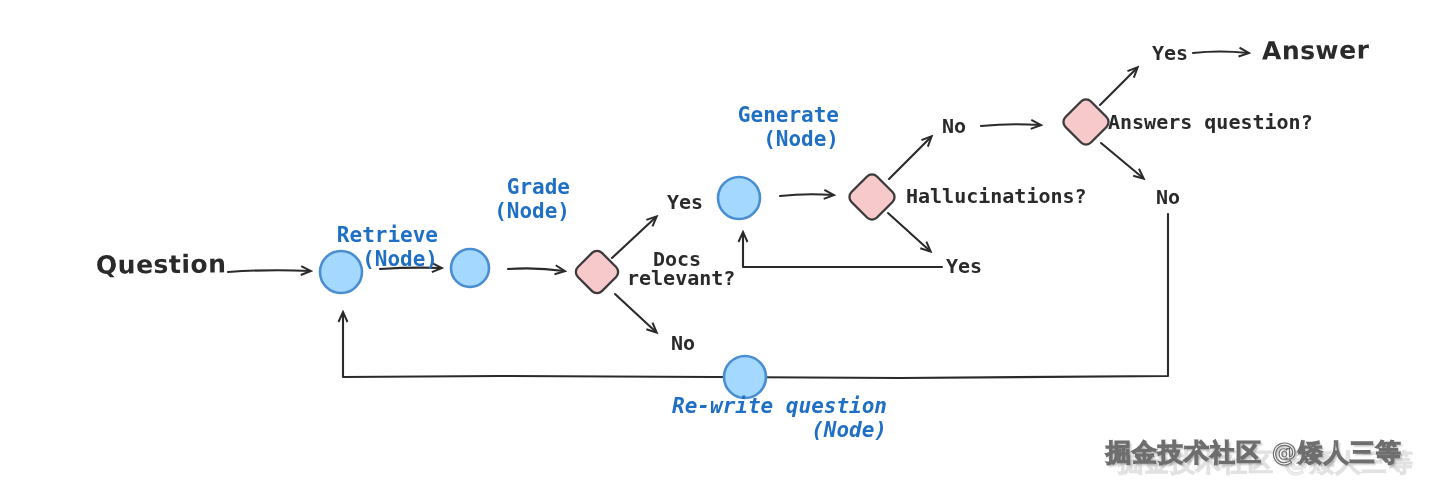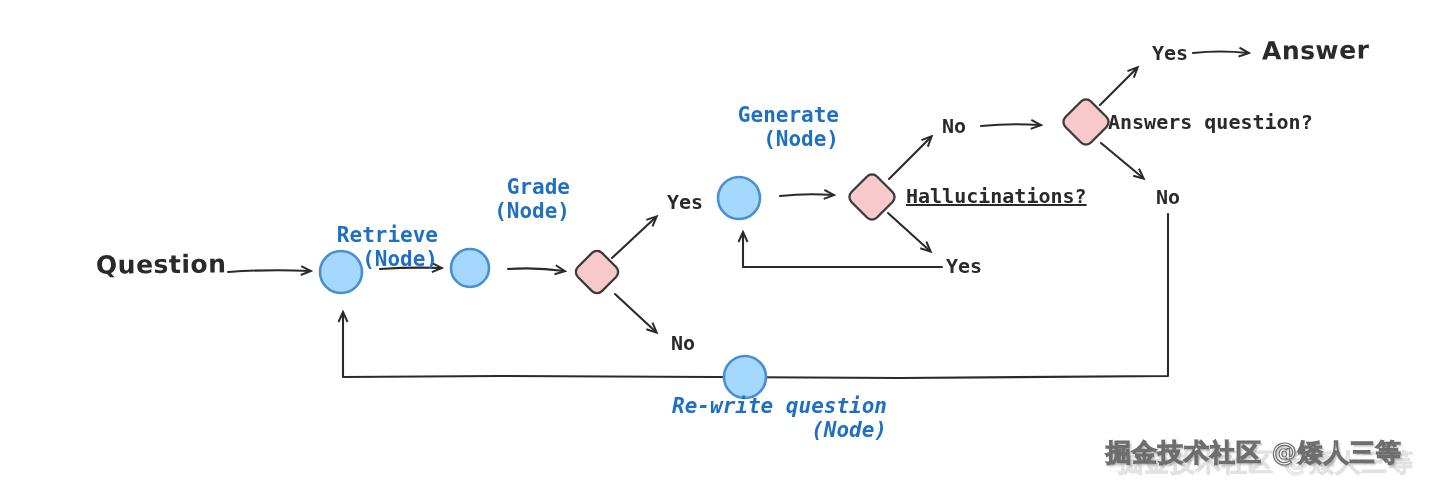--- a/index.html
+++ b/index.html
@@ -88,21 +88,23 @@
 
   <div class="label blue-label" style="left:238px; top:175px; width:200px;margin-top:48px;">Retrieve
 (Node)</div>
   <div class="label blue-label" style="left:370px; top:175px; width:200px;">Grade
 (Node)</div>
   <div class="label blue-label" style="left:639px; top:103px; width:200px;">Generate
 (Node)</div>
   <div class="label blue-label" style="left:587px; top:394px; width:300px;font-style:italic;">Re-write question
 (Node)</div>
 
-  <div class="label edge-label" style="left:906px; top:187px;text-decoration:underline;">Hallucinations?</div>
+  <div class="label edge-label center" style="left:627px; top:250px; width:100px;">Docs
+relevant?</div>
+  <div class="label edge-label" style="left:906px; top:187px;">Hallucinations?</div>
   <div class="label edge-label" style="left:1108px; top:113px;text-align:right;">Answers question?</div>
 
   <div class="label edge-label" style="left:667px; top:193px;">Yes</div>
   <div class="label edge-label" style="left:671px; top:334px;">No</div>
   <div class="label edge-label" style="left:942px; top:117px;">No</div>
   <div class="label edge-label" style="left:946px; top:257px;">Yes</div>
   <div class="label edge-label" style="left:1152px; top:44px;">Yes</div>
   <div class="label edge-label" style="left:1156px; top:188px;">No</div>
 
   <div class="watermark ghost" style="left:1118px; top:446px;">掘金技术社区 @矮人三等</div>

